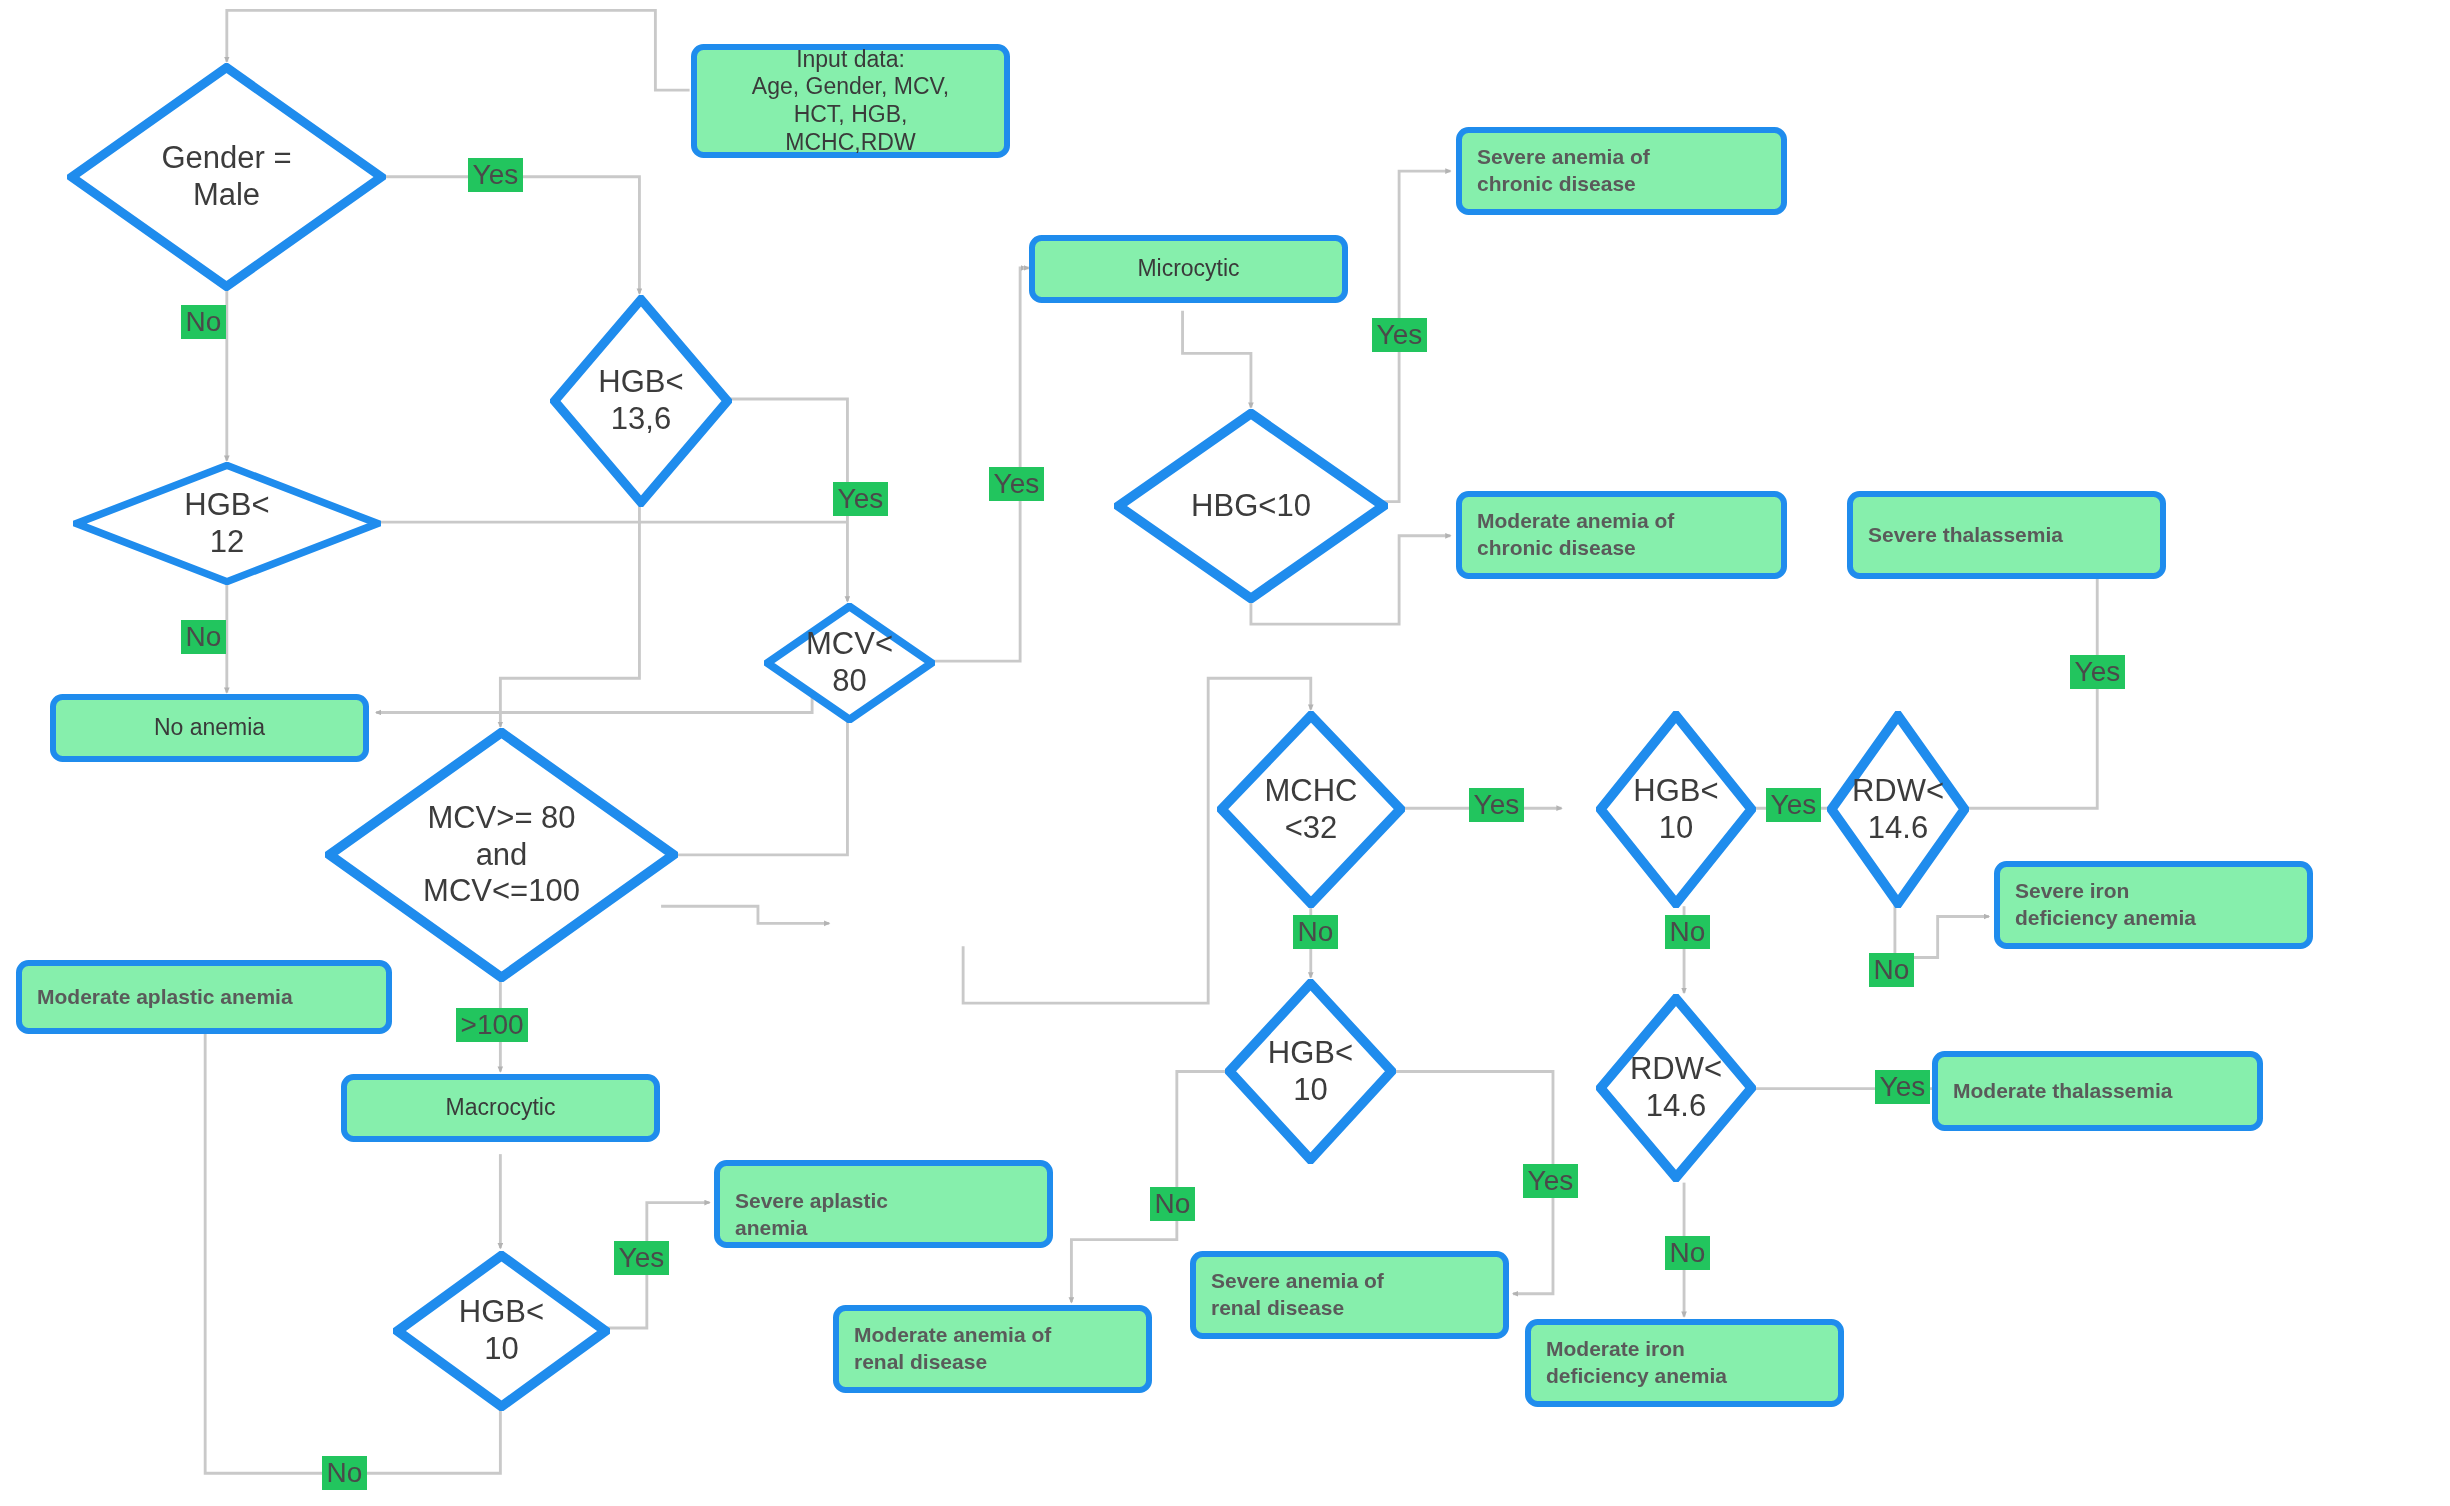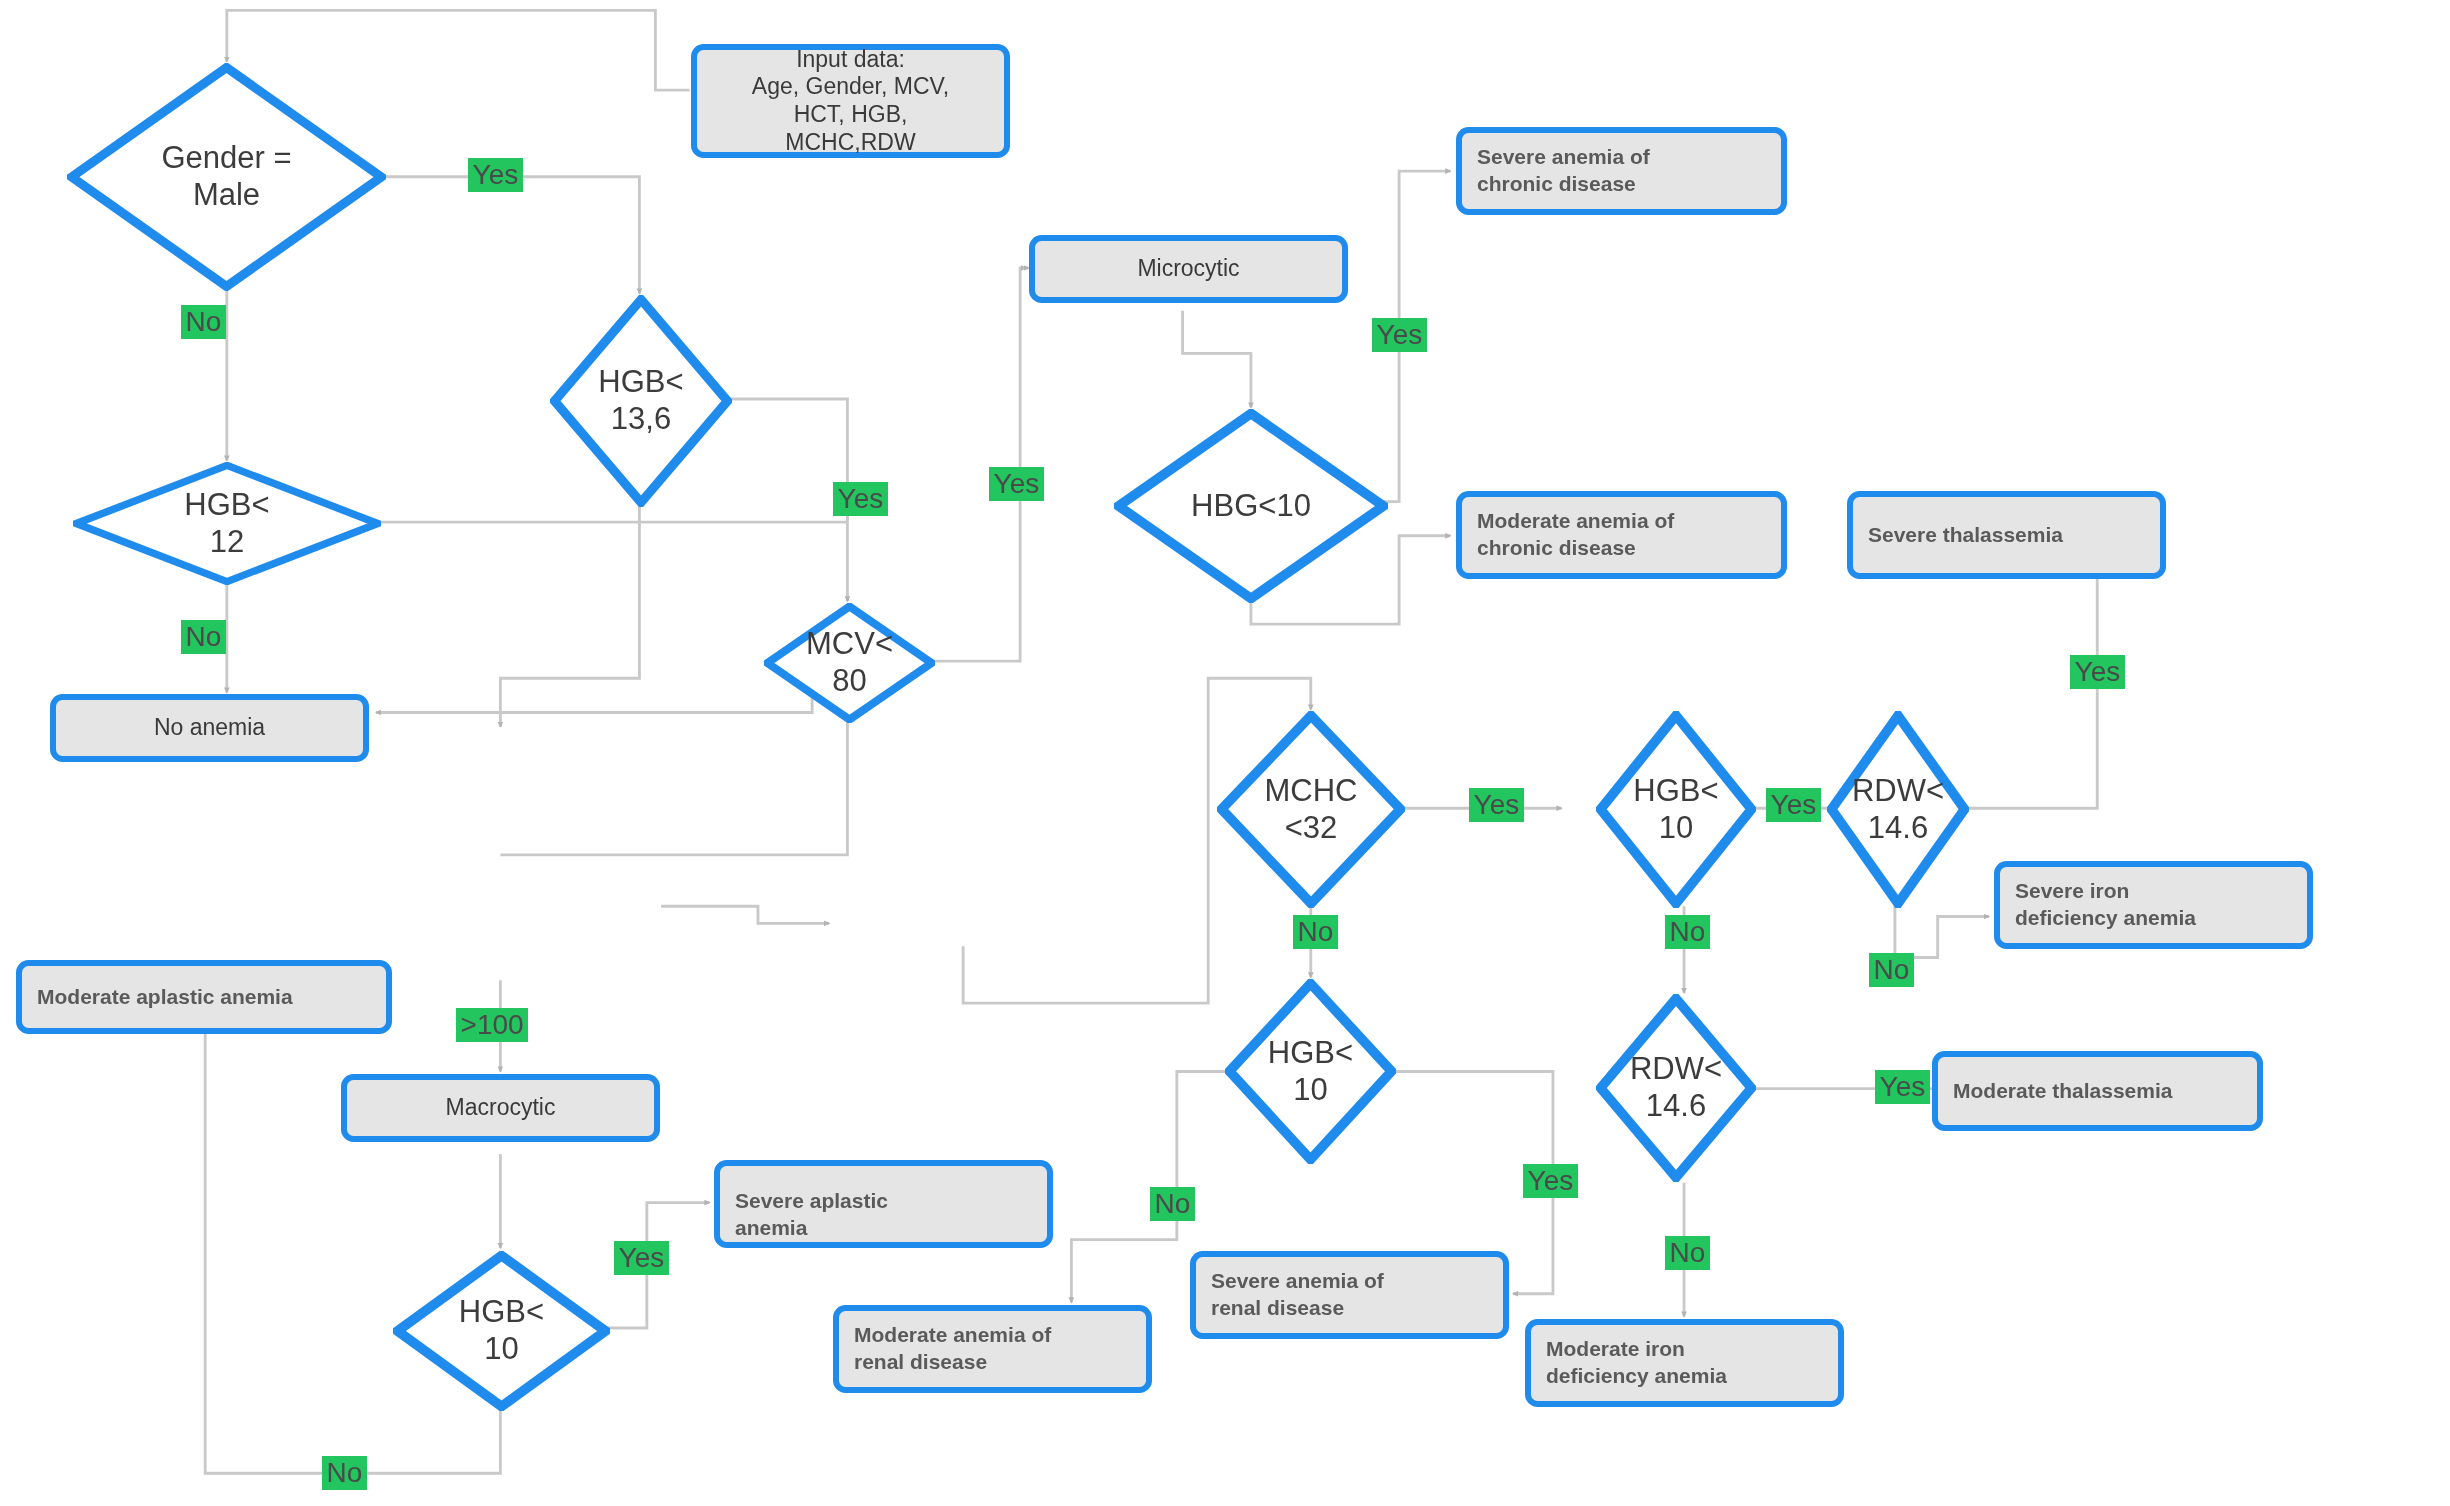--- a/index.html
+++ b/index.html
@@ -12,21 +12,21 @@
     overflow:hidden;
   }
   #edges{position:absolute;left:0;top:0;width:2450px;height:1507px;}
 
   .node{position:absolute;box-sizing:border-box;}
 
   
   .box{
     border:6.3px solid #1f8ced;
     border-radius:12.5px;
-    background:#e5e5e5;
+    background:#86efac;
     display:flex;
     align-items:center;
     justify-content:flex-start;
     box-sizing:border-box;
   }
   .box .txt{
     color:#5a5a5a;
     font-weight:bold;
     font-size:21px;
     line-height:1.28;
@@ -186,20 +186,28 @@
   </div>
 
   <div class="diamond" style="left:764px;top:603px;width:171px;height:120px;">
     <svg class="dshape" viewBox="0 0 300 210" preserveAspectRatio="none">
       <polygon points="150,6 294,105 150,204 6,105" fill="#ffffff" stroke="#1f8ced" stroke-width="14"></polygon>
     </svg>
     <div class="dlabel">MCV&lt;
 80</div>
   </div>
 
+  <div class="diamond" style="left:325px;top:728px;width:353px;height:254px;">
+    <svg class="dshape" viewBox="0 0 620 445" preserveAspectRatio="none">
+      <polygon points="310,8 612,222 310,437 8,222" fill="#ffffff" stroke="#1f8ced" stroke-width="17"></polygon>
+    </svg>
+    <div class="dlabel">MCV&gt;= 80
+and
+MCV&lt;=100</div>
+  </div>
 
   <div class="diamond" style="left:1114px;top:409px;width:274px;height:194px;">
     <svg class="dshape" viewBox="0 0 480 340" preserveAspectRatio="none">
       <polygon points="240,8 472,170 240,332 8,170" fill="#ffffff" stroke="#1f8ced" stroke-width="17"></polygon>
     </svg>
     <div class="dlabel">HBG&lt;10</div>
   </div>
 
   <div class="diamond" style="left:1217px;top:711px;width:188px;height:197px;">
     <svg class="dshape" viewBox="0 0 330 345" preserveAspectRatio="none">

